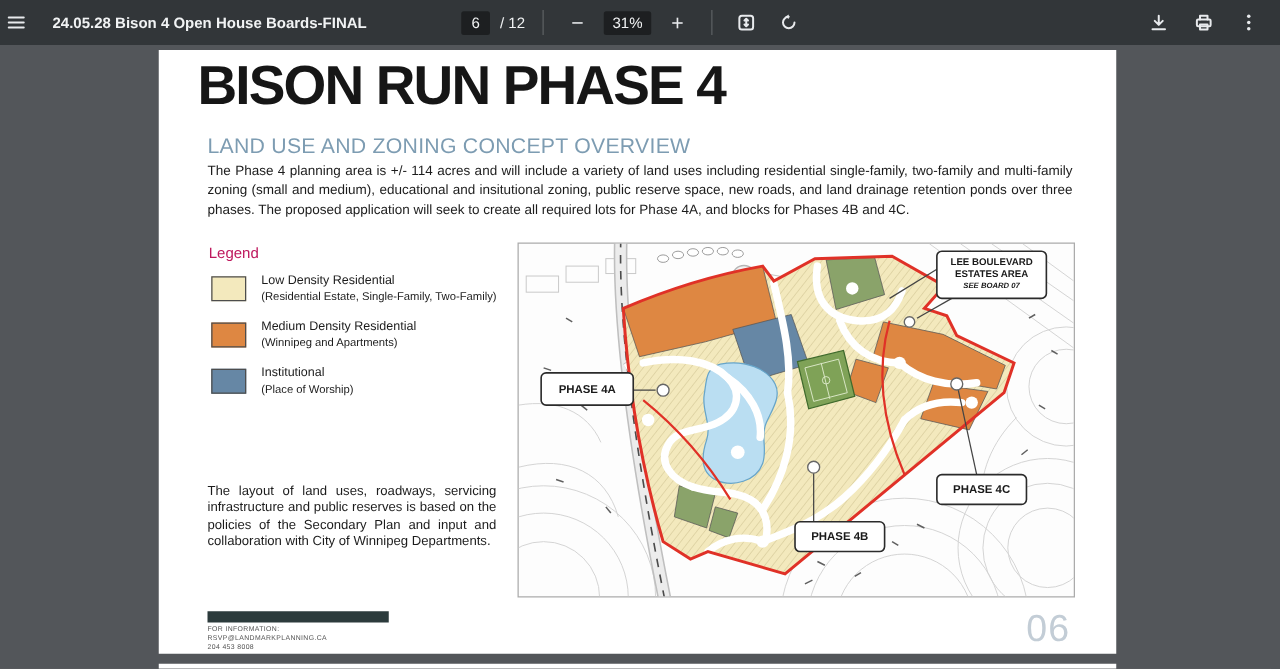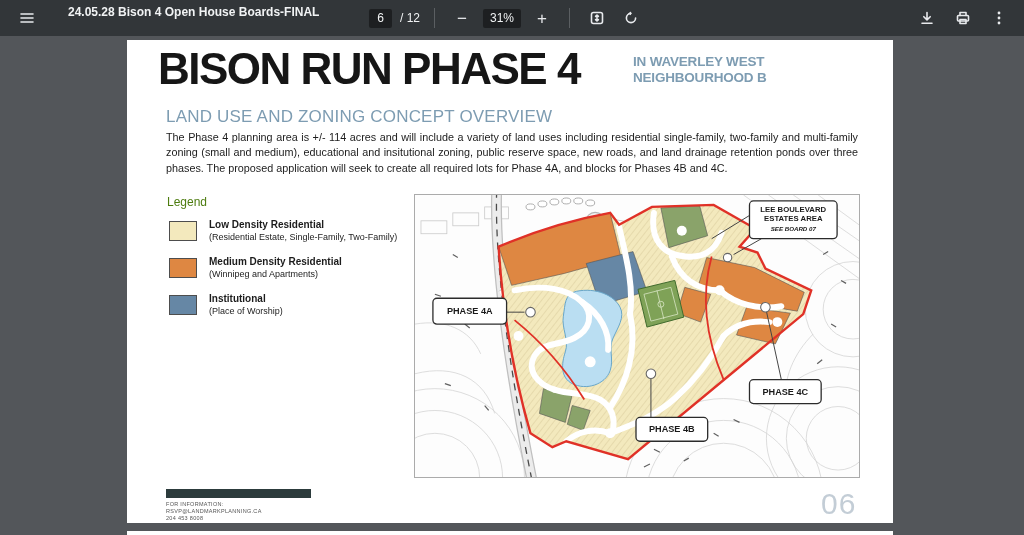--- a/index.html
+++ b/index.html
@@ -2,21 +2,21 @@
 <html><head>
 <meta charset="utf-8">
 <style>
   * { margin:0; padding:0; box-sizing:border-box; }
   html,body { width:1024px; height:535px; overflow:hidden; background:#53565a;
               font-family:"Liberation Sans", sans-serif; }
 
   
   .toolbar { position:relative; height:36px; background:#323639; display:flex;
              align-items:center; color:#f1f3f4; z-index:5; }
-  .tb-left { display:flex; align-items:flex-start; gap:28px; padding-left:14px; }
+  .tb-left { display:flex; align-items:center; gap:16px; padding-left:0; }
   .tbtn { width:26px; height:26px; display:flex; align-items:center; justify-content:center;
           border-radius:50%; cursor:pointer; flex:0 0 auto; }
   .doc-title { font-size:12px; font-weight:700; color:#f1f3f4; white-space:nowrap; }
   .tb-center { position:absolute; left:50%; top:0; height:36px; transform:translateX(-52%);
                display:flex; align-items:center; gap:8px; }
   .page-input { width:23px; height:19px; background:rgba(0,0,0,.42); border:none; border-radius:2px;
                 color:#f1f3f4; font-size:12px; text-align:center; font-family:inherit; }
   .page-count { font-size:12px; color:#f1f3f4; white-space:nowrap; }
   .tb-divider { width:1px; height:20px; background:#5c6063; margin:0 6px; }
   .zoom-btn { font-size:17px; color:#e8eaed; line-height:1; }
@@ -32,25 +32,25 @@
 
   
   .board-title { position:absolute; left:31px; top:7px; font-size:44px; line-height:1;
                  font-weight:700; letter-spacing:-1.5px; color:#161616; white-space:nowrap; }
   .board-subtitle { position:absolute; left:506px; top:14px; font-size:13.5px; line-height:1.18;
                     font-weight:700; letter-spacing:-.2px; color:#7d9cb2; }
   .section-heading { position:absolute; left:39px; top:67px; font-size:17px; font-weight:400;
                      letter-spacing:.2px; color:#7d9cb2; white-space:nowrap; }
   .intro { position:absolute; left:39px; top:90px; width:692px; font-size:10.8px; line-height:1.42;
            text-align:justify; color:#1c1c1c; }
-  .legend-title { position:absolute; left:40px; top:155px; font-size:12px; color:#4d7c0f; }
+  .legend-title { position:absolute; left:40px; top:155px; font-size:12px; color:#be185d; }
   .legend { position:absolute; left:42px; top:179px; width:245px; }
   .legend-row { display:flex; align-items:flex-start; margin-bottom:13px; }
   .swatch { width:28px; height:20px; border:1.5px solid #4d4d4d; margin-right:12px; flex:0 0 auto; margin-top:2px; }
-  .legend-name { font-size:10px; font-weight:700; color:#1c1c1c; line-height:1.25; }
+  .legend-name { font-size:10px; font-weight:400; color:#1c1c1c; line-height:1.25; }
   .legend-detail { font-size:9px; color:#1c1c1c; line-height:1.3; }
   .closing { position:absolute; left:39px; top:347px; width:231px; font-size:10.5px; line-height:1.28;
              text-align:justify; color:#1c1c1c; }
   .footer-bar { position:absolute; left:39px; top:449px; width:145px; height:9px; background:#2c3b3c; }
   .footer-text { position:absolute; left:39px; top:461px; font-size:5.5px; line-height:1.3;
                  color:#555; letter-spacing:.3px; }
   .board-number { position:absolute; left:694px; top:447px; font-size:30px; font-weight:400;
                   color:#c3cdd6; letter-spacing:1px; }
   .map-frame { position:absolute; left:287px; top:154px; width:446px; height:284px;
                border:1px solid #ababab; background:#fdfdfd; }
@@ -110,24 +110,20 @@
           <circle cx="8" cy="13" r="1.4" fill="#e8eaed"></circle>
       </svg>
     </div>
   </div>
 </div>
 
 <div class="viewer">
   <div class="page">
 
     <div class="board-title">BISON RUN PHASE 4</div>
-    <div class="board-subtitle">
-      <div>IN WAVERLEY WEST</div>
-      <div>NEIGHBOURHOOD B</div>
-    </div>
 
     <div class="section-heading">LAND USE AND ZONING CONCEPT OVERVIEW</div>
     <div class="intro">The Phase 4 planning area is +/- 114 acres and will include a variety of land uses including residential single-family, two-family and multi-family zoning (small and medium), educational and insitutional zoning, public reserve space, new roads, and land drainage retention ponds over three phases. The proposed application will seek to create all required lots for Phase 4A, and blocks for Phases 4B and 4C.</div>
 
     <div class="legend-title">Legend</div>
     <div class="legend">
       <div class="legend-row">
         <div class="swatch" style="background: rgb(243, 233, 189);"></div>
         <div>
           <div class="legend-name">Low Density Residential</div>
@@ -143,20 +139,21 @@
       </div>
       <div class="legend-row">
         <div class="swatch" style="background: rgb(102, 135, 165);"></div>
         <div>
           <div class="legend-name">Institutional</div>
           <div class="legend-detail">(Place of Worship)</div>
         </div>
       </div>
     </div>
 
+    <div class="closing">The layout of land uses, roadways, servicing infrastructure and public reserves is based on the policies of the Secondary Plan and input and collaboration with City of Winnipeg Departments.</div>
 
     <div class="footer-bar"></div>
     <div class="footer-text">
       <div>FOR INFORMATION:</div>
       <div>RSVP@LANDMARKPLANNING.CA</div>
       <div>204 453 8008</div>
     </div>
     <div class="board-number">06</div>
 
     <div class="map-frame">

